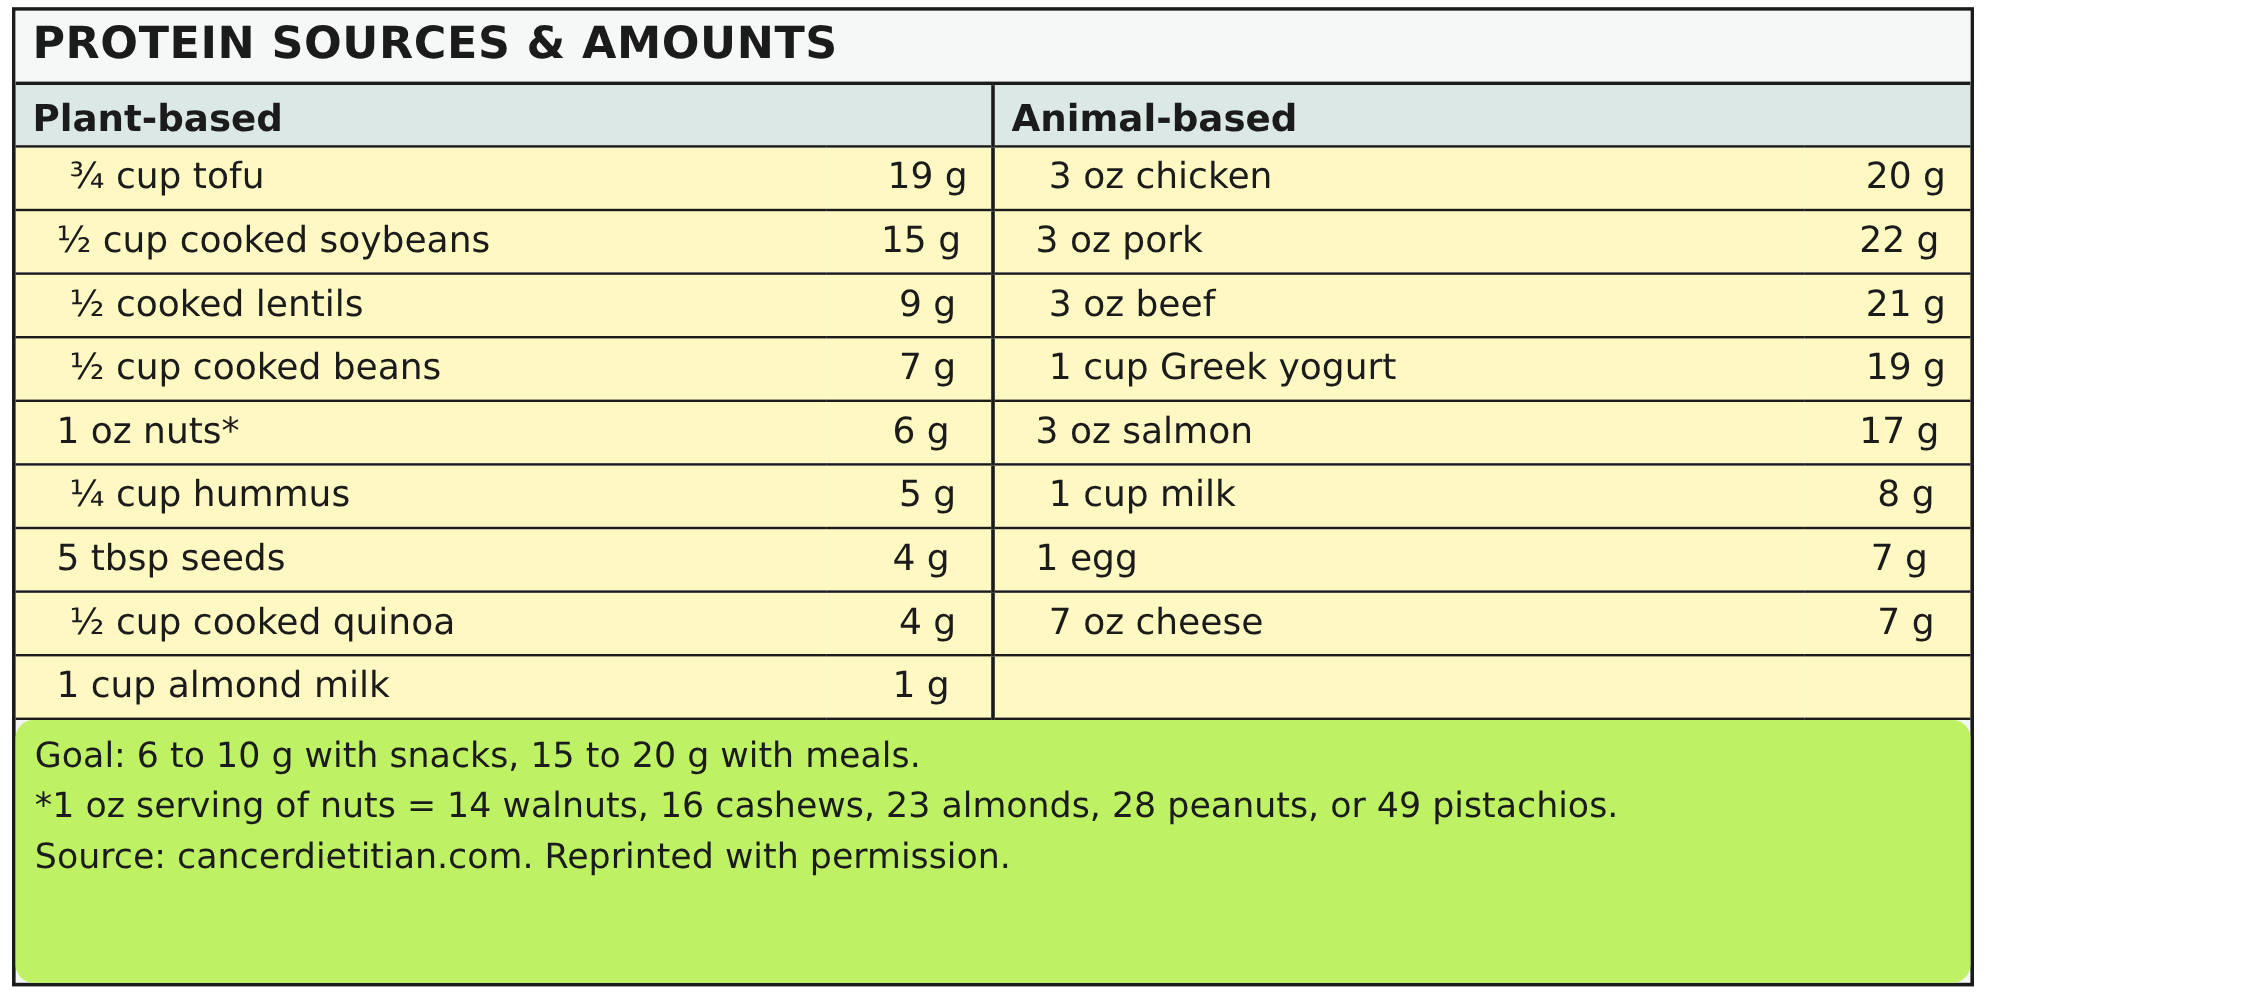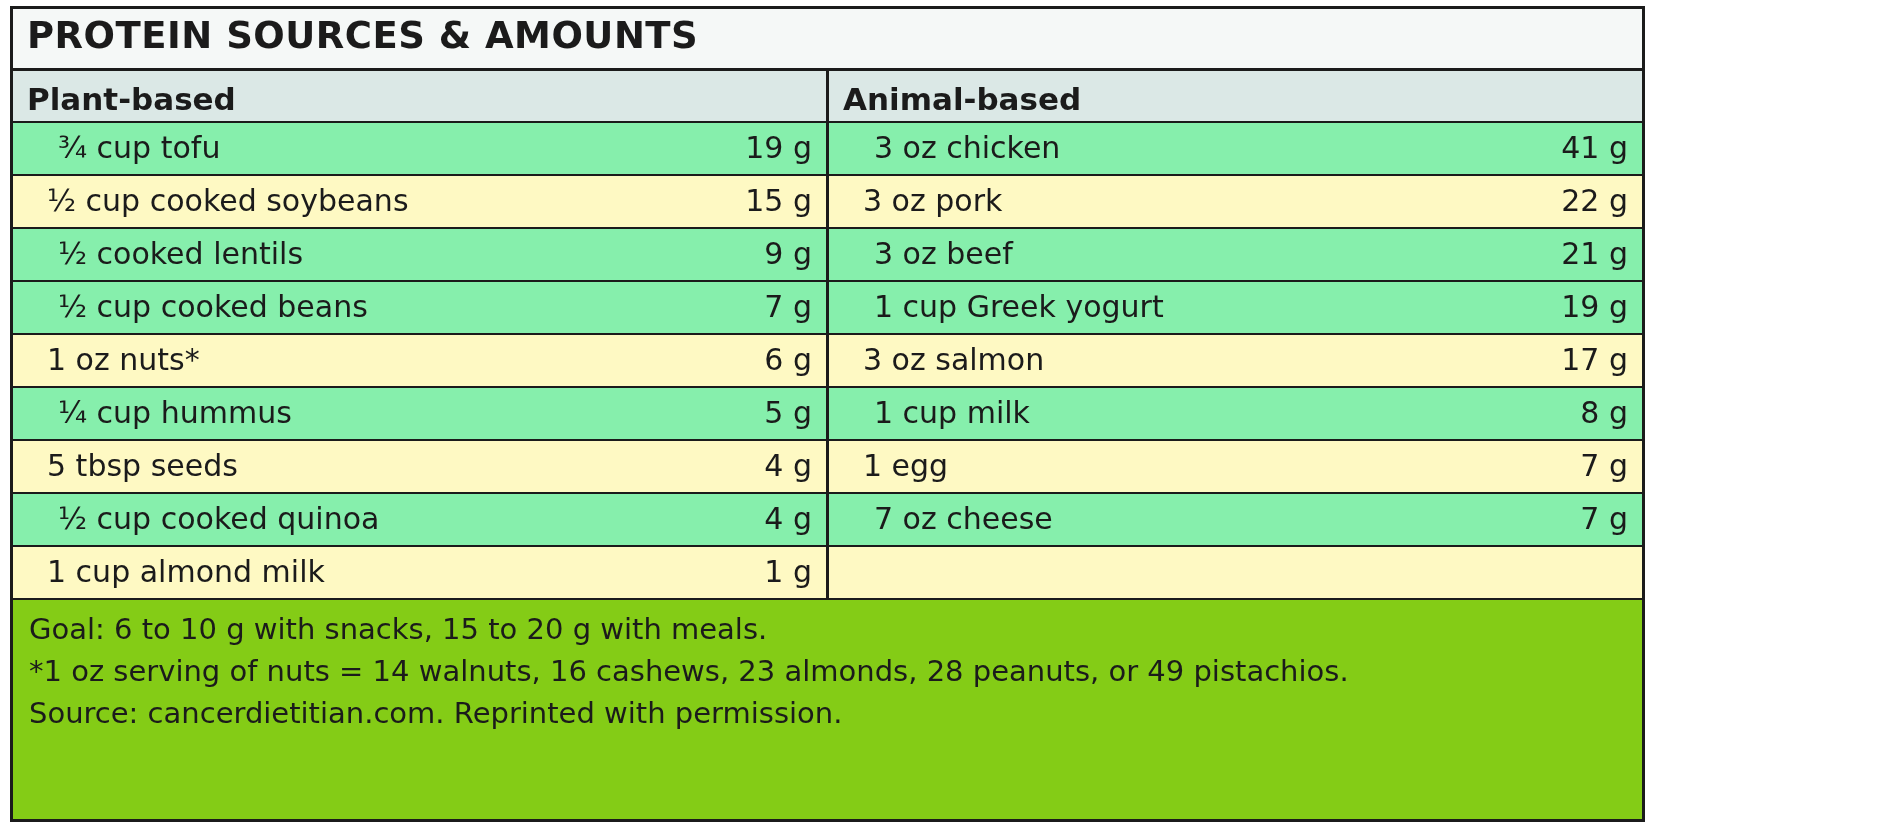--- a/index.html
+++ b/index.html
@@ -71,38 +71,39 @@
     text-align: left;
     background: #dbe8e6;
     font-size: 31px;
     padding-top: 10px;
     padding-bottom: 4px;
   }
   th.head-plant { border-right: 3px solid #1b1b1b; }
   th.head-animal { }
 
   td.amt {
-    text-align: right;
+    text-align: center;
     padding-right: 22px;
     margin-top: 46px;
   }
   td.sep {
     border-right: 3px solid #1b1b1b;
   }
 
-  tr.band-light td { background: #86efac; padding-left: 45px; }
+  tr.band-light td { background: #fef9c3; padding-left: 45px; }
   tr.band-dark  td { background: #fef9c3; padding-left: 34px; }
 
   td.empty { }
 
   .notes {
     flex: 1;
     box-sizing: border-box;
-    background: #84cc16;
+    background: #bef264;
     padding: 10px 16px 8px 16px;
+    border-radius: 15px;
   }
   .notes p {
     margin: 0 0 4px 0;
     font-family: "DejaVu Sans", sans-serif;
     font-size: 29px;
     color: #1b1b1b;
     line-height: 1.32;
   }
 </style>
 </head>
@@ -126,21 +127,21 @@
         <tr>
           <th colspan="2" class="head-plant">Plant-based</th>
           <th colspan="2" class="head-animal">Animal-based</th>
         </tr>
       </thead>
       <tbody>
         <tr class="band-light">
           <td>¾ cup tofu</td>
           <td class="amt sep">19 g</td>
           <td>3 oz chicken</td>
-          <td class="amt">41 g</td>
+          <td class="amt">20 g</td>
         </tr>
         <tr class="band-dark">
           <td>½ cup cooked soybeans</td>
           <td class="amt sep">15 g</td>
           <td>3 oz pork</td>
           <td class="amt">22 g</td>
         </tr>
         <tr class="band-light">
           <td>½ cooked lentils</td>
           <td class="amt sep">9 g</td>

